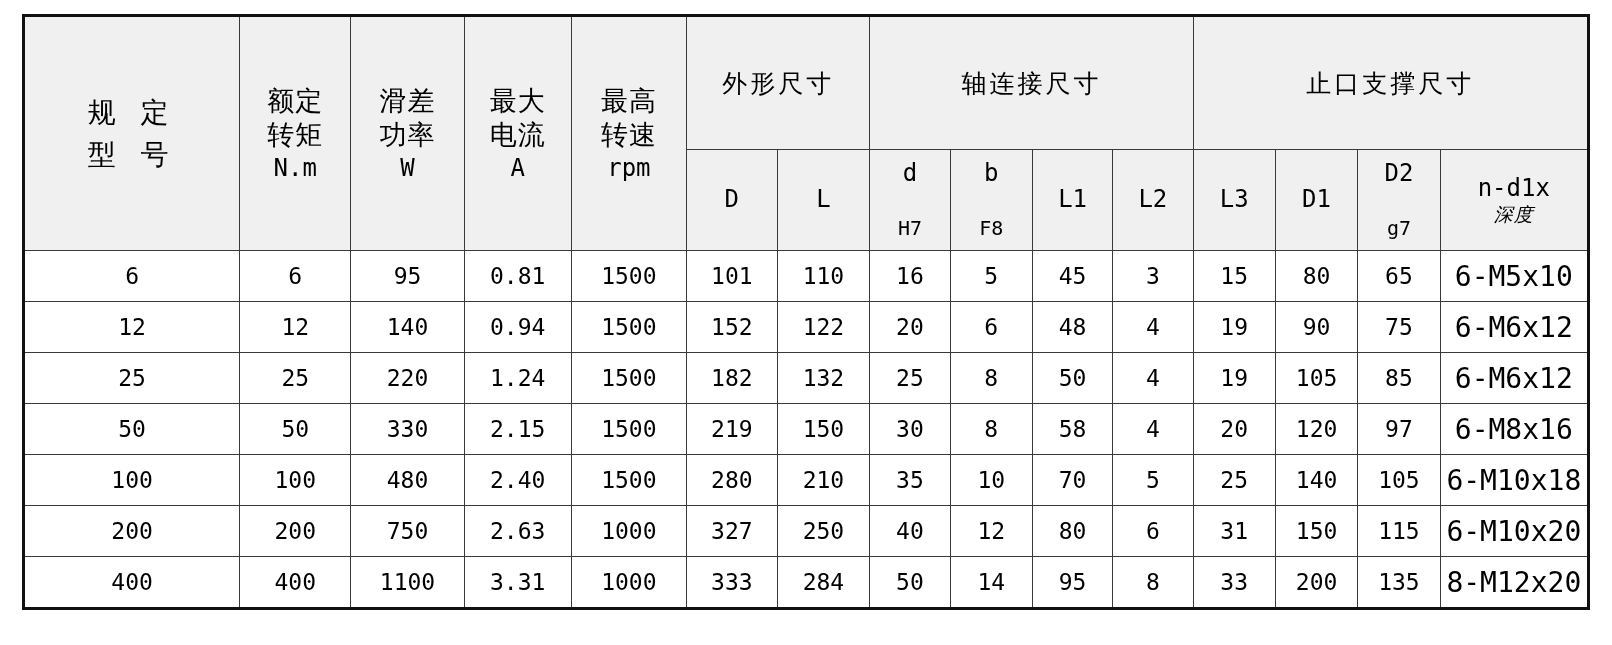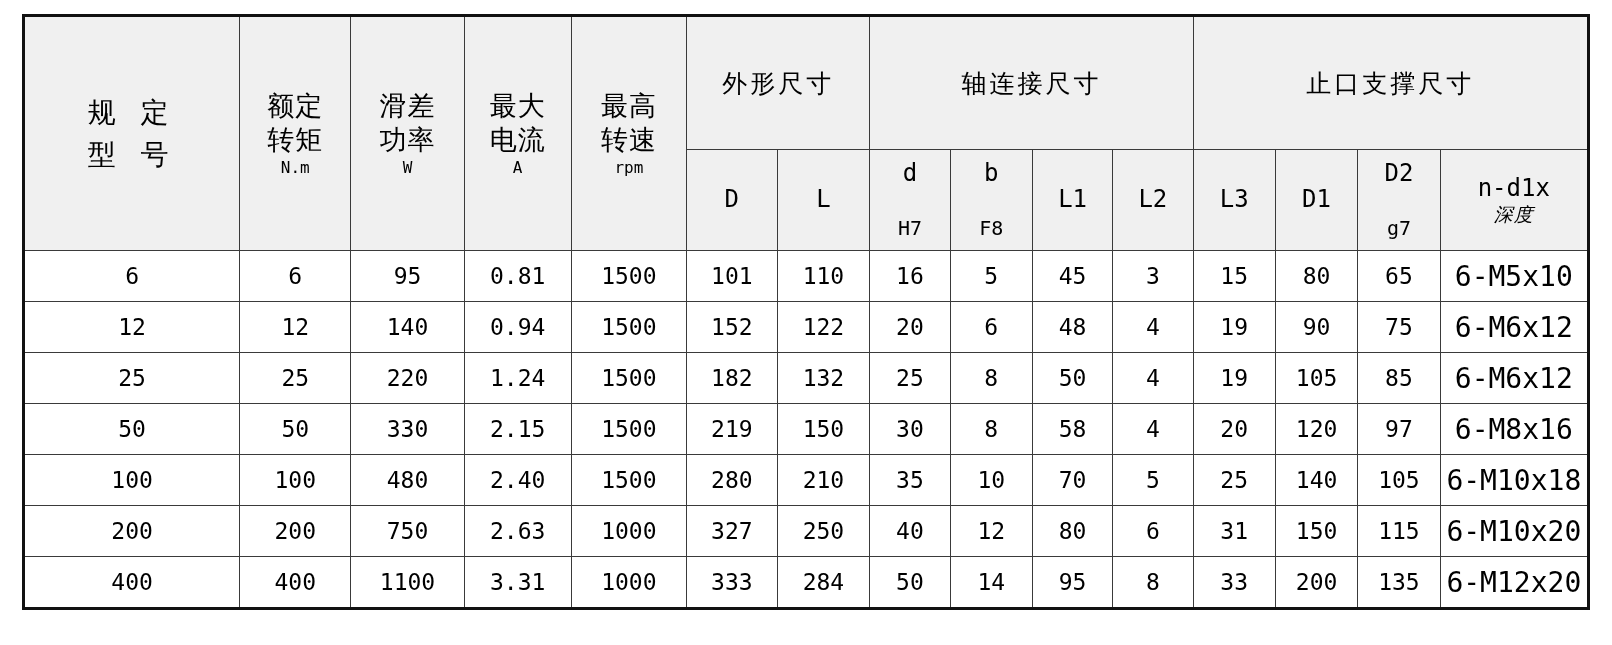--- a/index.html
+++ b/index.html
@@ -36,21 +36,21 @@
   
   thead td, thead th {
     background: #f0f0f0;
   }
   .hdr-cn {
     font-size: 27px;
     letter-spacing: 1px;
     line-height: 1.28;
   }
   .hdr-cn .sub {
-    font-size: 16px;
+    font-size: 24px;
     font-family: "DejaVu Sans Mono", "Liberation Mono", monospace;
     letter-spacing: 0px;
     display: block;
   }
   .hdr-group {
     font-size: 25px;
     letter-spacing: 3px;
   }
   .hdr-sym {
     font-size: 24px;
@@ -276,17 +276,17 @@
         <td>1000</td>
         <td>333</td>
         <td>284</td>
         <td>50</td>
         <td>14</td>
         <td>95</td>
         <td>8</td>
         <td>33</td>
         <td>200</td>
         <td>135</td>
-        <td class="nd">6-M12x20</td>
+        <td class="nd">8-M12x20</td>
       </tr>
     </tbody>
   </table>
 </div>
 
 </body></html>

